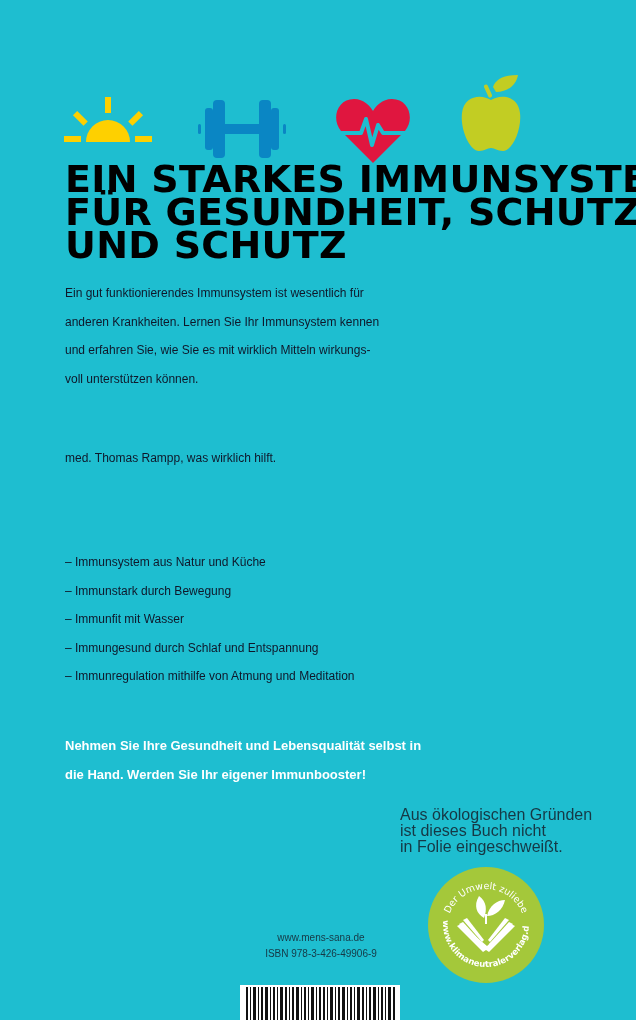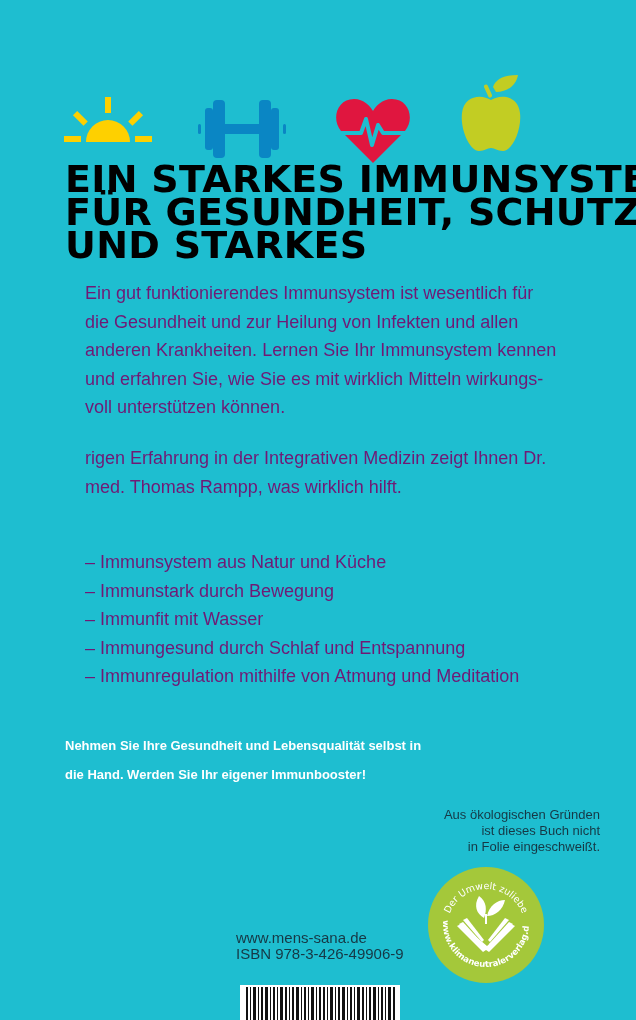--- a/index.html
+++ b/index.html
@@ -1,31 +1,31 @@
 <!DOCTYPE html>
 <html><head>
 <meta charset="utf-8">
 <style>
   html, body { margin:0; padding:0; }
   body { width:636px; height:1020px; background:#1ebed0; position:relative; overflow:hidden; font-family:"DejaVu Sans", sans-serif; }
   .icons { position:absolute; top:75px; left:0; width:636px; height:80px; }
   .icon { position:absolute; }
   .headline { position:absolute; left:65px; top:163px; width:520px; color:#000000; font-family:"DejaVu Sans", sans-serif; font-weight:bold; font-size:38px; line-height:33px; letter-spacing:0.3px; }
   .headline div { white-space:nowrap; }
-  .body-text { position:absolute; left:65px; width:530px; color:#701a75; font-family:"Liberation Sans", sans-serif; font-size:18px; line-height:28.5px;margin-left:20px; }
+  .body-text { position:absolute; left:65px; width:530px; color:#0f172a; font-family:"Liberation Sans", sans-serif; font-size:12px; line-height:28.5px; }
   .body-text div { white-space:nowrap; }
   .p1 { top:279px; }
   .p2 { top:444px; }
   .list { top:548px; }
   .list .li { white-space:nowrap; }
   .closing { position:absolute; left:65px; top:732px; color:#ffffff; font-family:"Liberation Sans", sans-serif; font-size:13px; line-height:28.5px; font-weight:bold; }
   .closing div { white-space:nowrap; }
-  .eco-note { position:absolute; left:400px; top:807px; width:200px; text-align:right; color:#163845; font-family:"Liberation Sans", sans-serif; font-size:13px; line-height:16px; }
+  .eco-note { position:absolute; left:400px; top:807px; width:200px; text-align:left; color:#163845; font-family:"Liberation Sans", sans-serif; font-size:16px; line-height:16px; }
   .badge { position:absolute; left:427px; top:866px; width:118px; height:118px; }
-  .imprint { position:absolute; left:236px; top:930px; width:170px; text-align:left; color:#163845; font-family:"Liberation Sans", sans-serif; font-size:15px; line-height:15.5px; }
+  .imprint { position:absolute; left:236px; top:930px; width:170px; text-align:center; color:#163845; font-family:"Liberation Sans", sans-serif; font-size:10px; line-height:15.5px; }
   .barcode { position:absolute; left:240px; top:985px; width:160px; height:35px; background:#fff; }
 </style>
 </head>
 <body>
 
 <div class="icons">
 
   <svg class="icon" style="left:64px;top:22px" width="88" height="48" viewBox="0 0 88 48">
     <path d="M22 45 A22 22 0 0 1 66 45 Z" fill="#fed000"></path>
     <rect x="41" y="0" width="6" height="16" fill="#fed000"></rect>
@@ -53,33 +53,31 @@
   <svg class="icon" style="left:460px;top:0px" width="62" height="78" viewBox="0 0 62 78">
     <path d="M33 12 C36 3 46 0 58 0 C56 10 48 17 36 17 Z" fill="#c2cd23"></path>
     <rect x="26" y="9" width="4" height="14" rx="2" fill="#c2cd23" transform="rotate(-25 28 16)"></rect>
     <path d="M31 25 C40 19 58 20 60 38 C62 55 52 76 43 76 C37 76 35 73 31 73 C27 73 25 76 19 76 C10 76 0 55 2 38 C4 20 22 19 31 25 Z" fill="#c2cd23"></path>
   </svg>
 </div>
 
 <div class="headline">
   <div>EIN STARKES IMMUNSYSTEM</div>
   <div>FÜR GESUNDHEIT, SCHUTZ</div>
-  <div>UND STARKES</div>
+  <div>UND SCHUTZ</div>
 </div>
 
 <div class="body-text p1">
   <div>Ein gut funktionierendes Immunsystem ist wesentlich für</div>
-  <div>die Gesundheit und zur Heilung von Infekten und allen</div>
   <div>anderen Krankheiten. Lernen Sie Ihr Immunsystem kennen</div>
   <div>und erfahren Sie, wie Sie es mit wirklich Mitteln wirkungs-</div>
   <div>voll unterstützen können.</div>
 </div>
 
 <div class="body-text p2">
-  <div>rigen Erfahrung in der Integrativen Medizin zeigt Ihnen Dr.</div>
   <div>med. Thomas Rampp, was wirklich hilft.</div>
 </div>
 
 <div class="body-text list">
   <div class="li">– Immunsystem aus Natur und Küche</div>
   <div class="li">– Immunstark durch Bewegung</div>
   <div class="li">– Immunfit mit Wasser</div>
   <div class="li">– Immungesund durch Schlaf und Entspannung</div>
   <div class="li">– Immunregulation mithilfe von Atmung und Meditation</div>
 </div>

